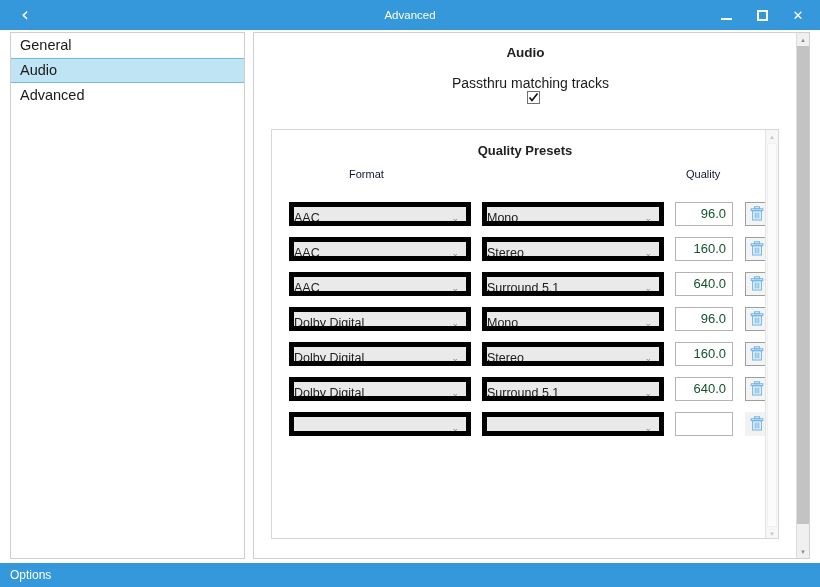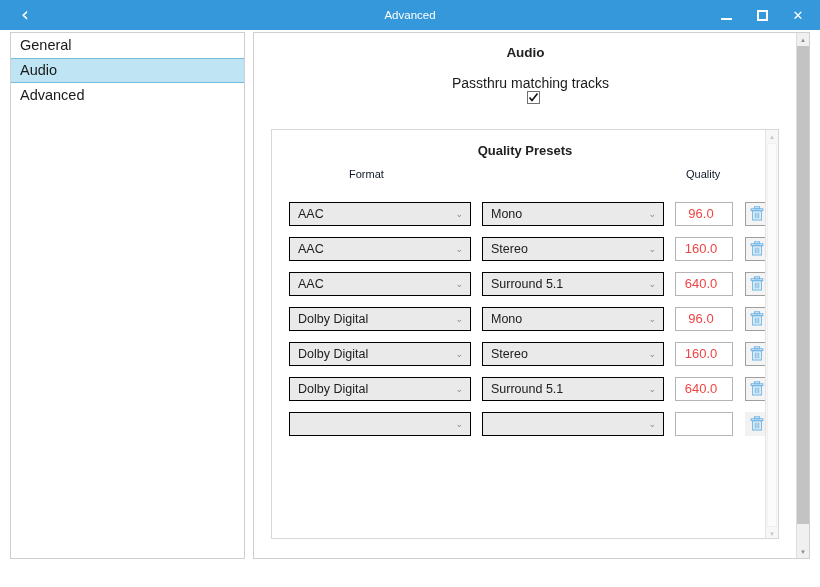--- a/index.html
+++ b/index.html
@@ -181,26 +181,26 @@
   .prow {
     position: relative;
     height: 35px;
     padding-left: 17px;
     display: flex;
     align-items: center;
   }
   .sel {
     height: 24px;
     background: #eaeaea;
-    border: 1px solid #000000;
+    border: 5px solid #000000;
     position: relative;
     font-size: 12.5px;
     color: #202020;
     line-height: 22px;
-    padding-left: 8px;
+    padding-left: 0;
     cursor: pointer;
     white-space: nowrap;
     overflow: hidden;
   }
   .sel.format  { width: 182px; }
   .sel.mixdown { width: 182px; margin-left: 11px; }
   .sel .caret {
     position: absolute;
     right: 7px; top: 0;
     height: 22px;
@@ -208,23 +208,23 @@
     font-size: 9px;
     color: #8a8a8a;
     font-family: "DejaVu Sans", sans-serif;
   }
   .qty {
     width: 58px; height: 24px;
     background: #ffffff;
     border: 1px solid #b4b4b4;
     margin-left: 11px;
     font-size: 13px;
-    color: #ef4444;
+    color: #14532d;
     line-height: 22px;
-    text-align: center;
+    text-align: right;
     padding-right: 6px;
     cursor: text;
     white-space: nowrap;
     overflow: hidden;
   }
   .del {
     width: 24px; height: 24px;
     margin-left: 12px;
     border: 1px solid #9e9e9e;
     background: #f4f4f4;
@@ -523,14 +523,17 @@
 
       <div class="sb sb-outer">
         <div class="arr arr-top">▴</div>
         <div class="thumb"></div>
         <div class="arr arr-bottom">▾</div>
       </div>
     </div>
 
   </div>
 
+  <div class="statusbar">
+    <span>Options</span>
+  </div>
 
 </div>
 
 </body></html>

